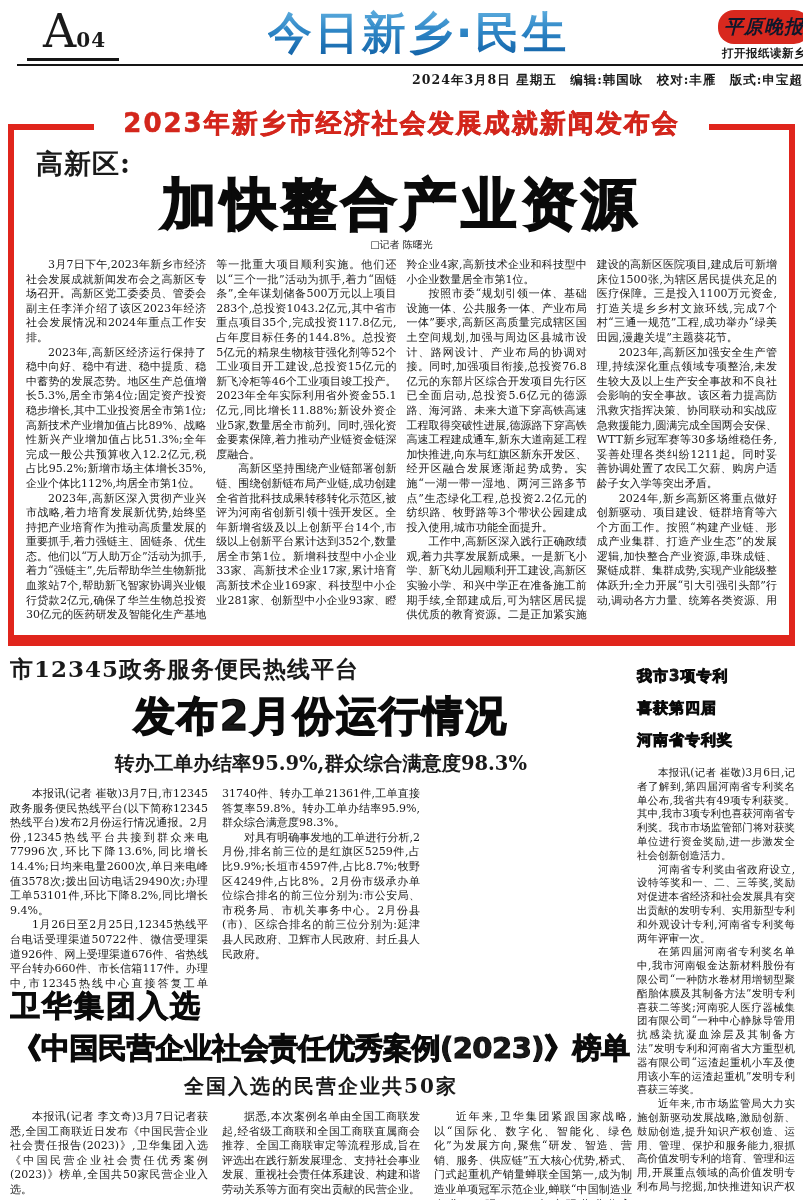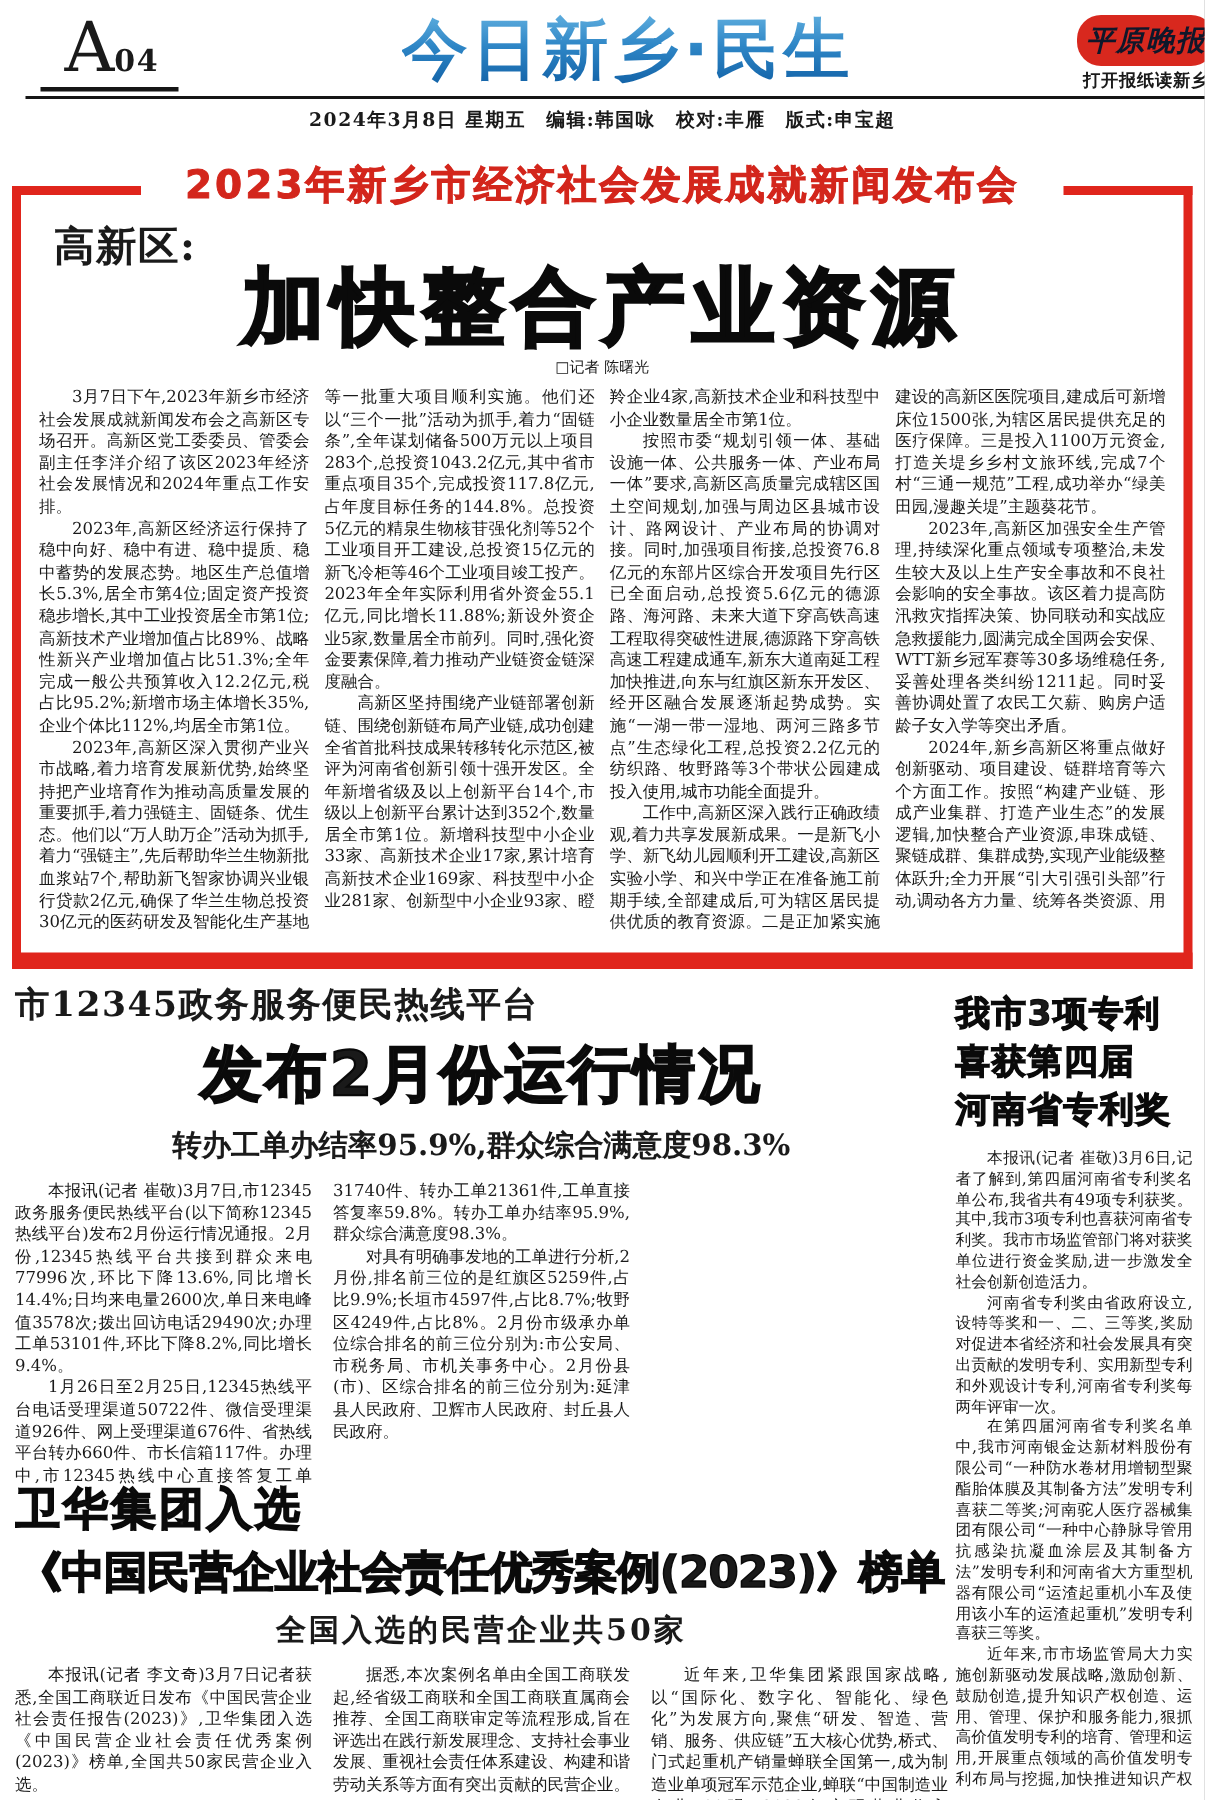--- a/index.html
+++ b/index.html
@@ -41,21 +41,21 @@
     }
   }
   .logo{position:absolute;right:10px;top:10px;width:92px;text-align:center;}
   .logo-box{
     width:92px;height:34px;background:#d8281e;color:#0f172a;
     display:flex;align-items:center;justify-content:center;
     font-family:"DejaVu Sans",sans-serif;font-size:19px;font-weight:700;
     font-style:italic;letter-spacing:1px;box-sizing:border-box;border-radius:16px;
   }
   .logo-sub{margin-top:2px;font-family:"DejaVu Sans",sans-serif;font-size:11.5px;font-weight:700;letter-spacing:.5px;white-space:nowrap;}
-  .dateline{position:absolute;left:0;right:0;top:72px;text-align:center;font-size:12.5px;font-weight:700;letter-spacing:1px;}
+  .dateline{position:absolute;left:0;right:0;top:72px;text-align:right;font-size:12.5px;font-weight:700;letter-spacing:1px;}
   
   .lead-frame{
     position:absolute;left:8px;top:124px;width:787px;height:522px;
     box-sizing:border-box;
     border-left:6px solid var(--red);
     border-right:6px solid var(--red);
     border-bottom:11px solid var(--red);
   }
   .lead-frame::before,.lead-frame::after{
     content:"";position:absolute;top:0;width:86px;height:6px;background:var(--red);
@@ -100,21 +100,21 @@
   .hotline-subhead{text-align:center;margin-top:6px;font-size:19.5px;font-weight:700;}
   .hotline-body{
     margin-top:10px;height:212px;
     column-count:3;column-gap:14px;column-fill:auto;overflow:hidden;
     font-size:11px;line-height:14.6px;text-align:justify;
   }
   
   .patent{position:absolute;left:637px;top:660px;width:158px;height:540px;}
   .patent-headline{
     font-family:"DejaVu Sans",sans-serif;
-    font-size:23px;font-weight:900;line-height:32px;letter-spacing:1px;
+    font-size:15px;font-weight:900;line-height:32px;letter-spacing:1px;
     -webkit-text-stroke:.8px #0a0a0a;
   }
   .patent-body{
     margin-top:10px;height:428px;overflow:hidden;
     font-size:10.5px;line-height:13.8px;text-align:justify;
   }
   
   .weihua{position:absolute;left:10px;top:986px;width:622px;height:214px;overflow:hidden;}
   .weihua-kicker{
     font-family:"DejaVu Sans",sans-serif;

